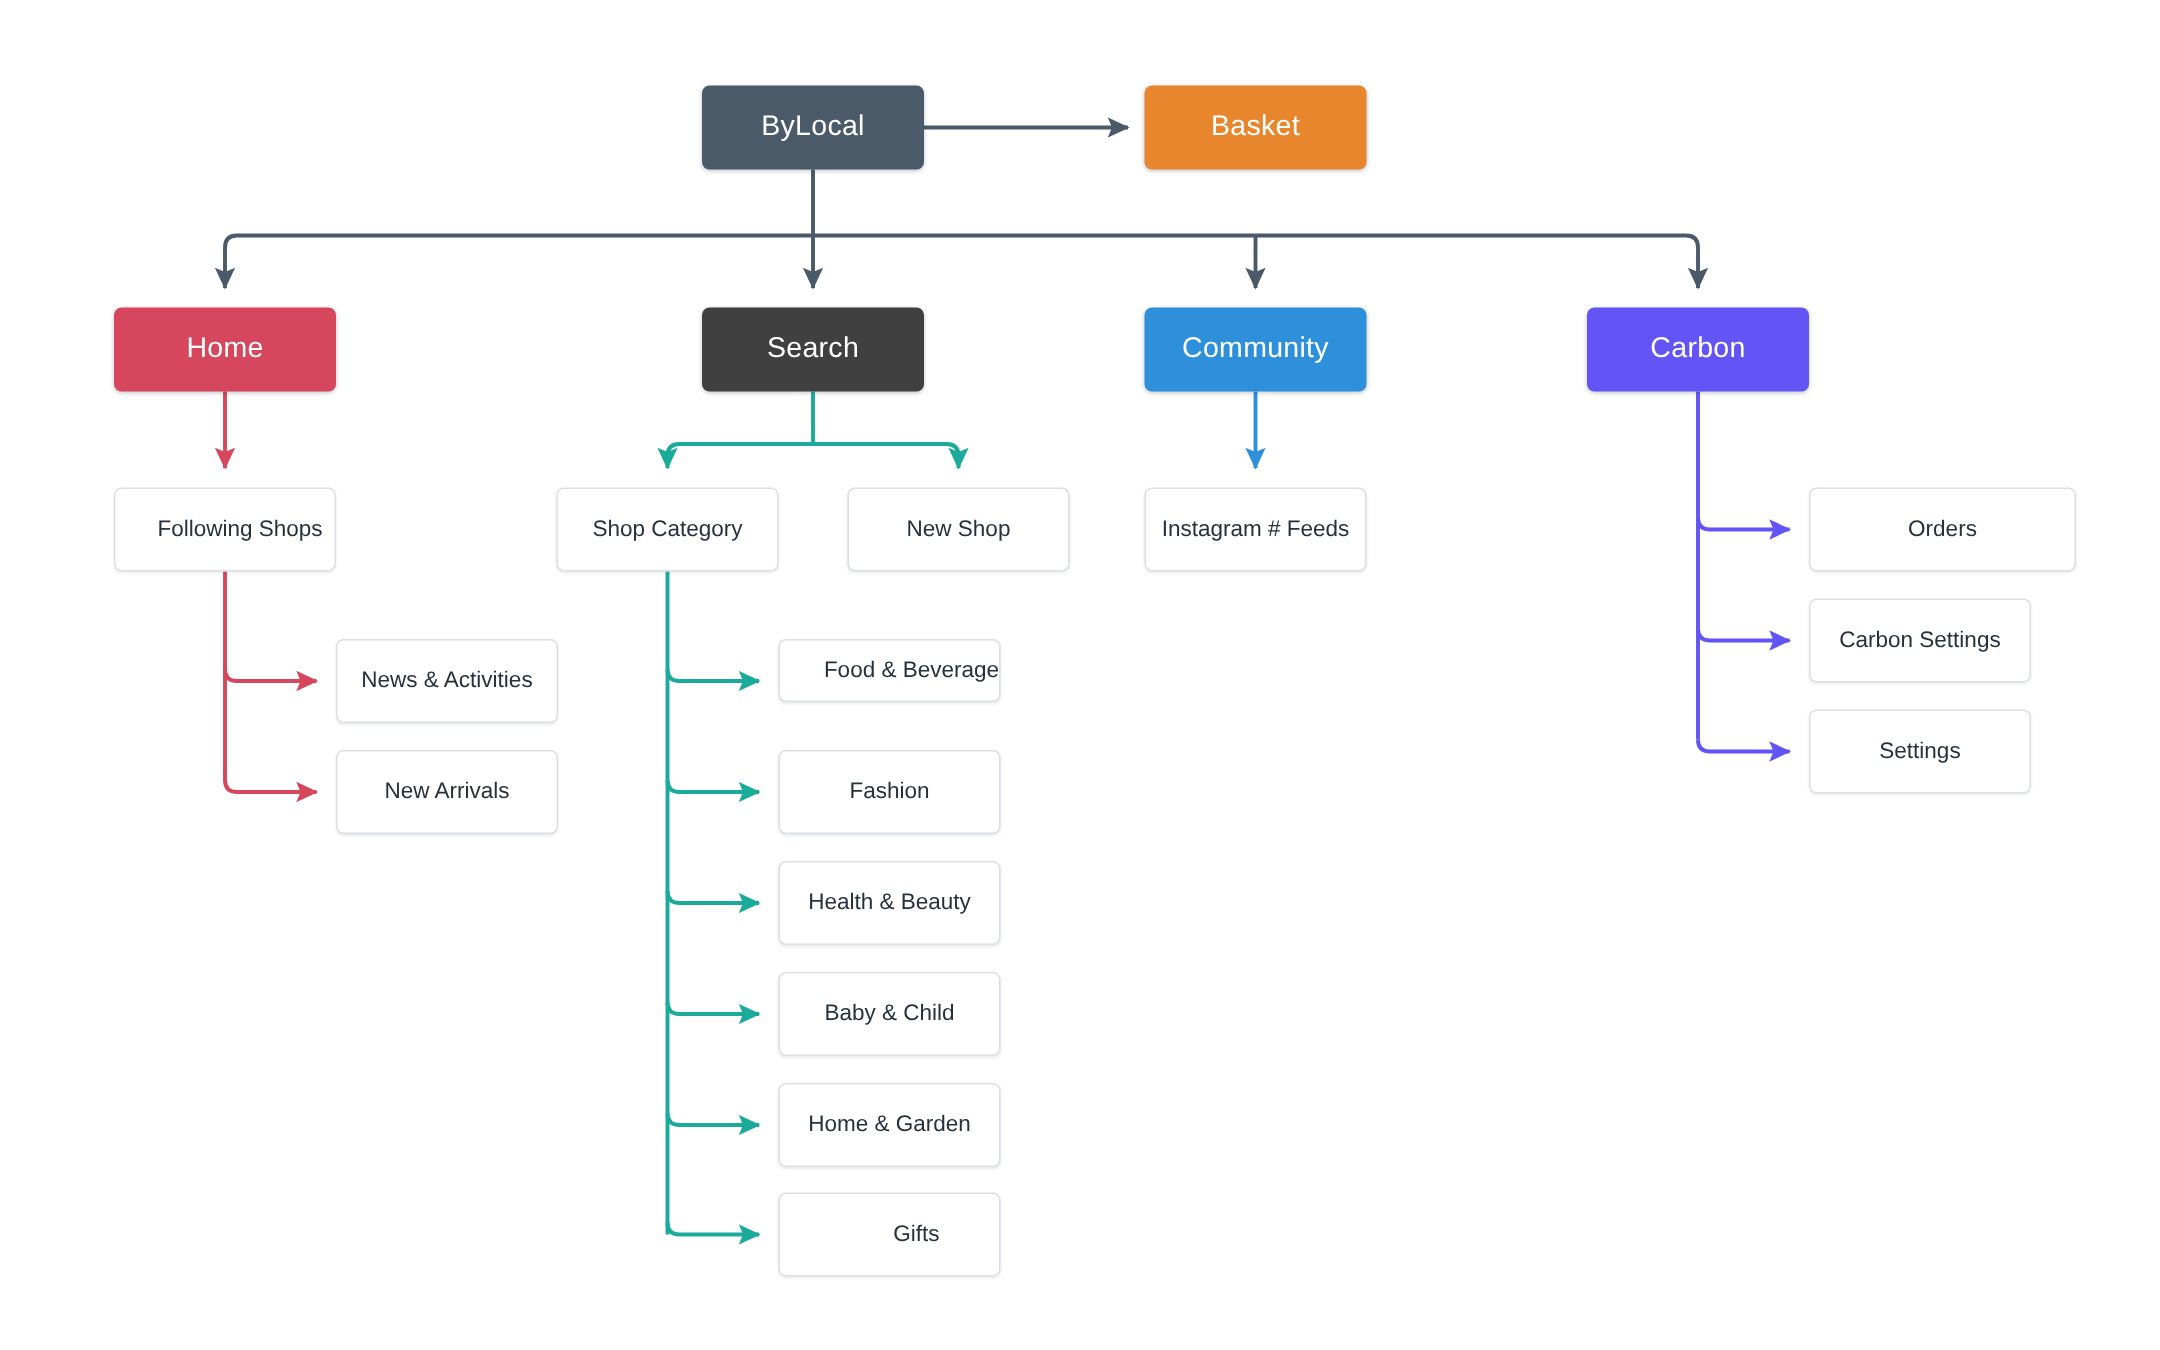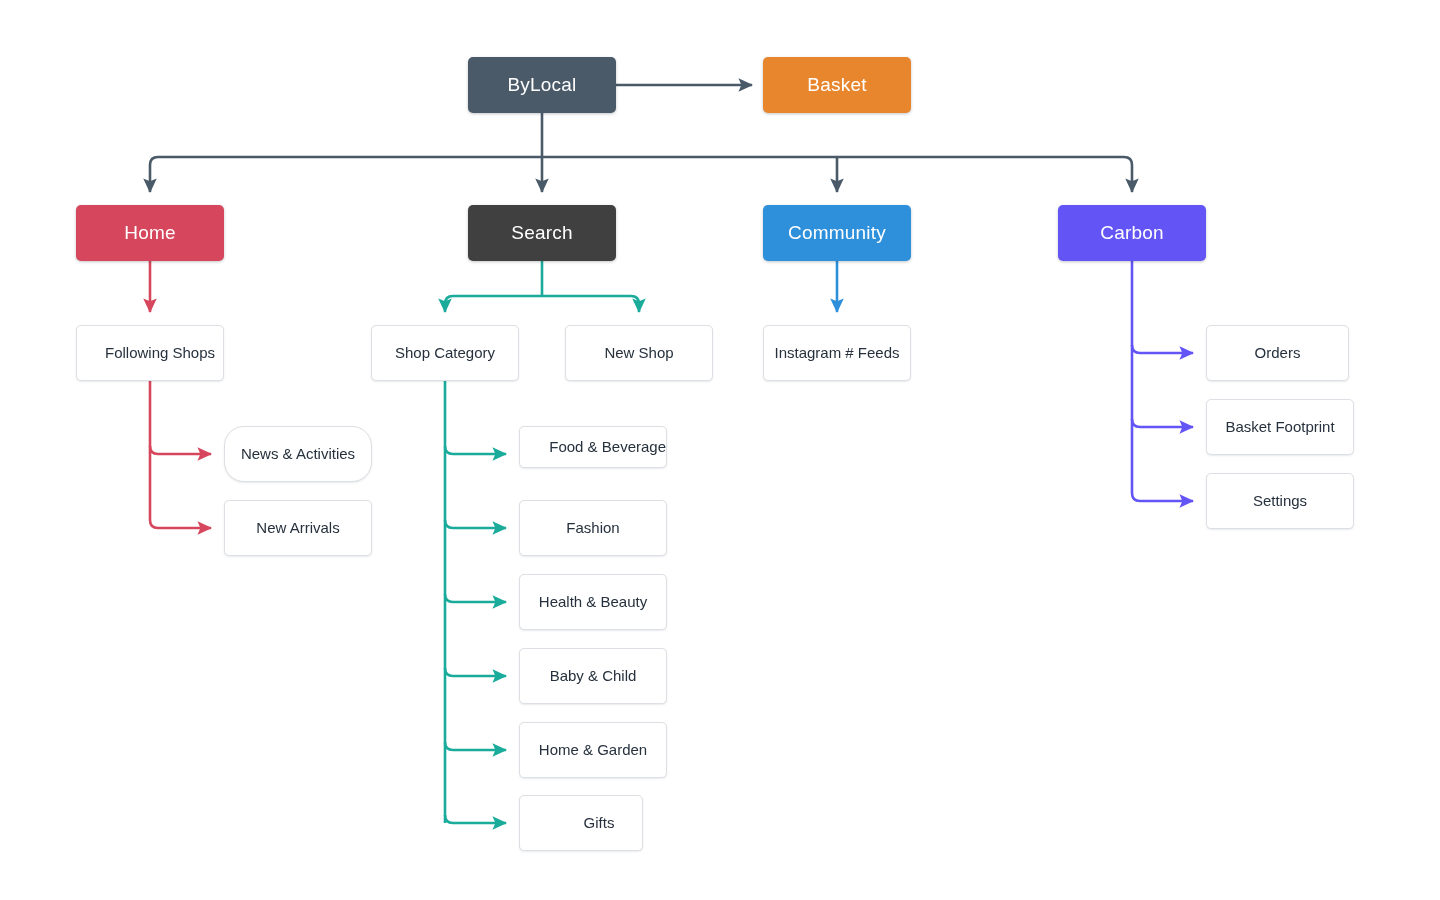--- a/index.html
+++ b/index.html
@@ -136,21 +136,21 @@
   <div class="node lvl1" id="n-community" style="left: 763px; top: 205px; width: 148px; height: 56px; background: rgb(46, 143, 219);">
     <span class="node-label">Community</span>
   </div>
   <div class="node lvl1" id="n-account" style="left: 1058px; top: 205px; width: 148px; height: 56px; background: rgb(99, 85, 245);">
     <span class="node-label">Carbon</span>
   </div>
 
   <div class="node leaf" id="n-following_shops" style="left: 76px; top: 325px; width: 148px; height: 56px; padding-left: 20px;">
     <span class="node-label">Following Shops</span>
   </div>
-  <div class="node leaf" id="n-news_activities" style="left: 224px; top: 426px; width: 148px; height: 56px; border-radius: 20px;">
+  <div class="node leaf" id="n-news_activities" style="left: 224px; top: 426px; width: 148px; height: 56px;">
     <span class="node-label">News &amp; Activities</span>
   </div>
   <div class="node leaf" id="n-new_arrivals" style="left: 224px; top: 500px; width: 148px; height: 56px;">
     <span class="node-label">New Arrivals</span>
   </div>
 
   <div class="node leaf" id="n-shop_category" style="left: 371px; top: 325px; width: 148px; height: 56px;">
     <span class="node-label">Shop Category</span>
   </div>
   <div class="node leaf" id="n-new_shop" style="left: 565px; top: 325px; width: 148px; height: 56px;">
@@ -165,31 +165,31 @@
   </div>
   <div class="node leaf" id="n-health_beauty" style="left: 519px; top: 574px; width: 148px; height: 56px;">
     <span class="node-label">Health &amp; Beauty</span>
   </div>
   <div class="node leaf" id="n-baby_child" style="left: 519px; top: 648px; width: 148px; height: 56px;">
     <span class="node-label">Baby &amp; Child</span>
   </div>
   <div class="node leaf" id="n-home_garden" style="left: 519px; top: 722px; width: 148px; height: 56px;">
     <span class="node-label">Home &amp; Garden</span>
   </div>
-  <div class="node leaf" id="n-gifts" style="left: 519px; top: 795px; width: 124px; height: 56px; padding-left: 36px;">
+  <div class="node leaf" id="n-gifts" style="left: 519px; top: 795px; width: 148px; height: 56px; padding-left: 36px;">
     <span class="node-label">Gifts</span>
   </div>
 
   <div class="node leaf" id="n-instagram_feeds" style="left: 763px; top: 325px; width: 148px; height: 56px;">
     <span class="node-label">Instagram # Feeds</span>
   </div>
 
-  <div class="node leaf" id="n-orders" style="left: 1206px; top: 325px; width: 143px; height: 56px; text-align: right;">
+  <div class="node leaf" id="n-orders" style="left: 1206px; top: 325px; width: 178px; height: 56px; text-align: right;">
     <span class="node-label">Orders</span>
   </div>
   <div class="node leaf" id="n-carbon_footprint" style="left: 1206px; top: 399px; width: 148px; height: 56px;">
-    <span class="node-label">Basket Footprint</span>
+    <span class="node-label">Carbon Settings</span>
   </div>
   <div class="node leaf" id="n-settings" style="left: 1206px; top: 473px; width: 148px; height: 56px;">
     <span class="node-label">Settings</span>
   </div>
 
 </div>
 
 </body></html>

